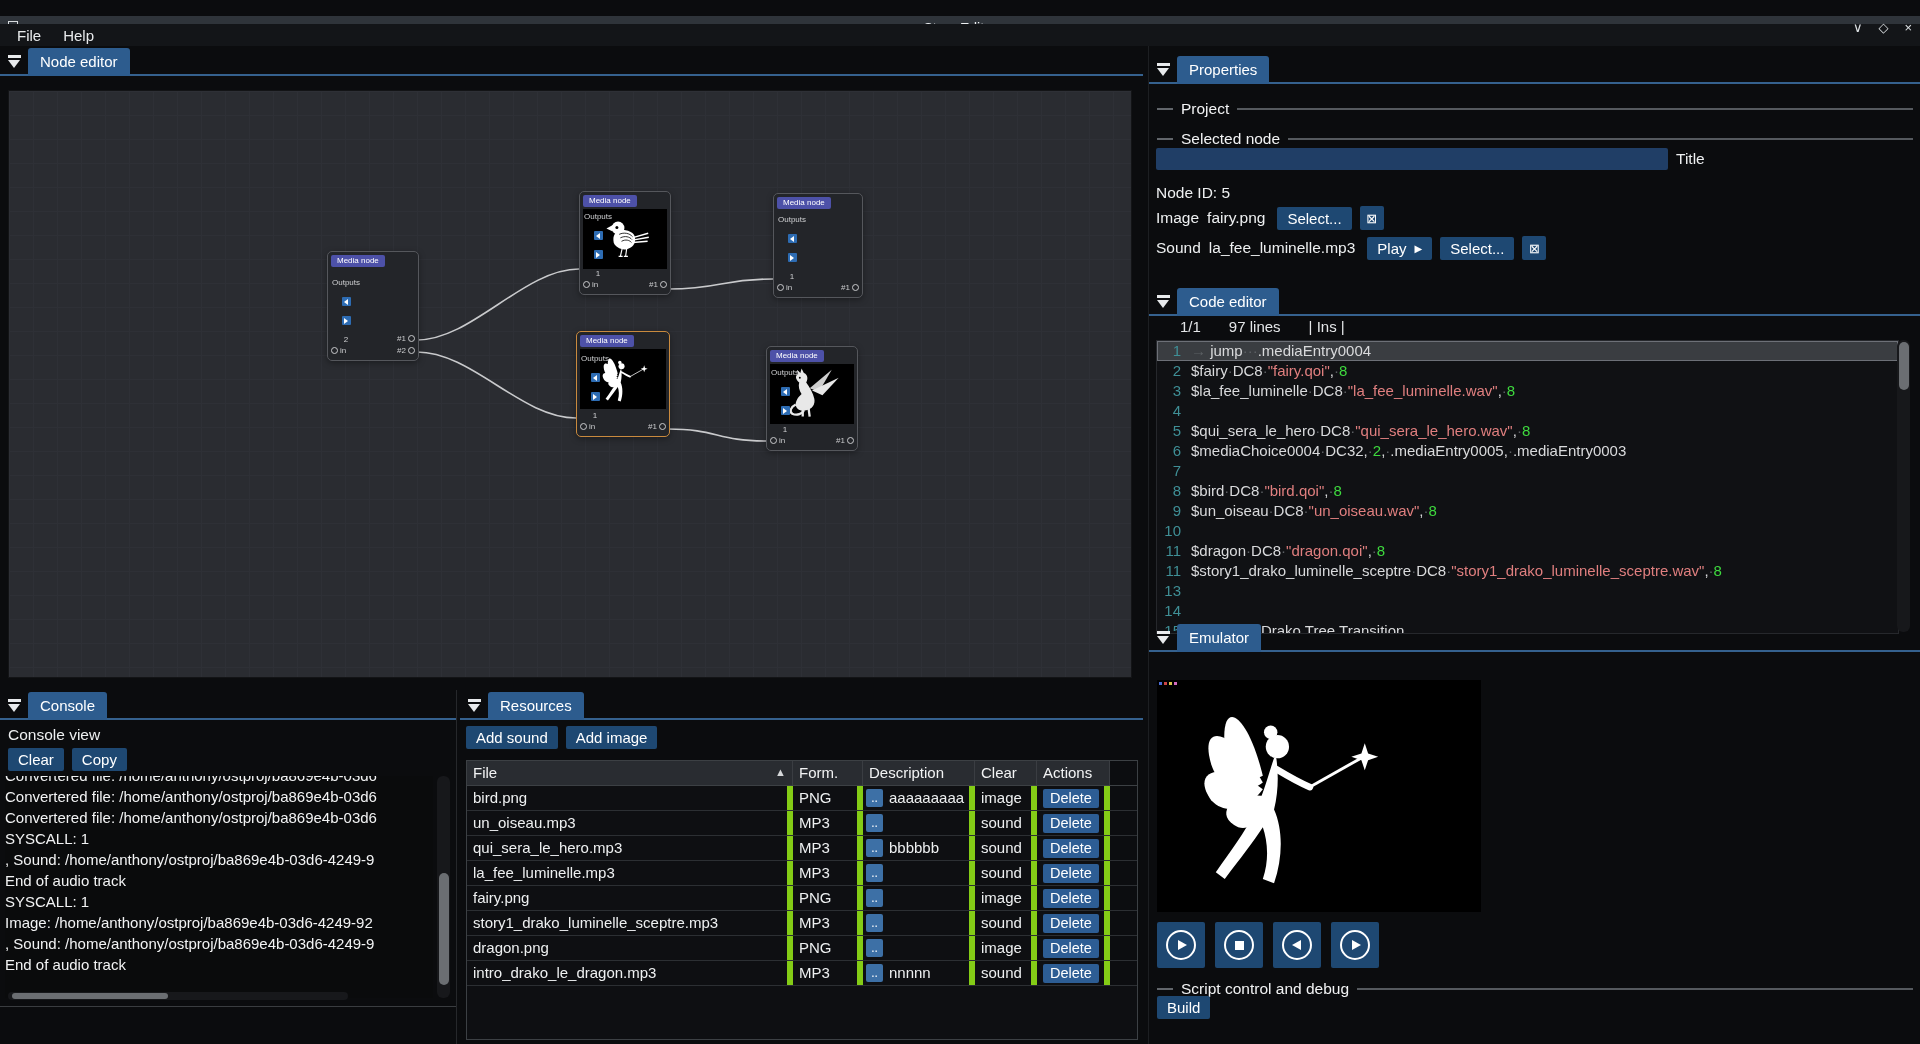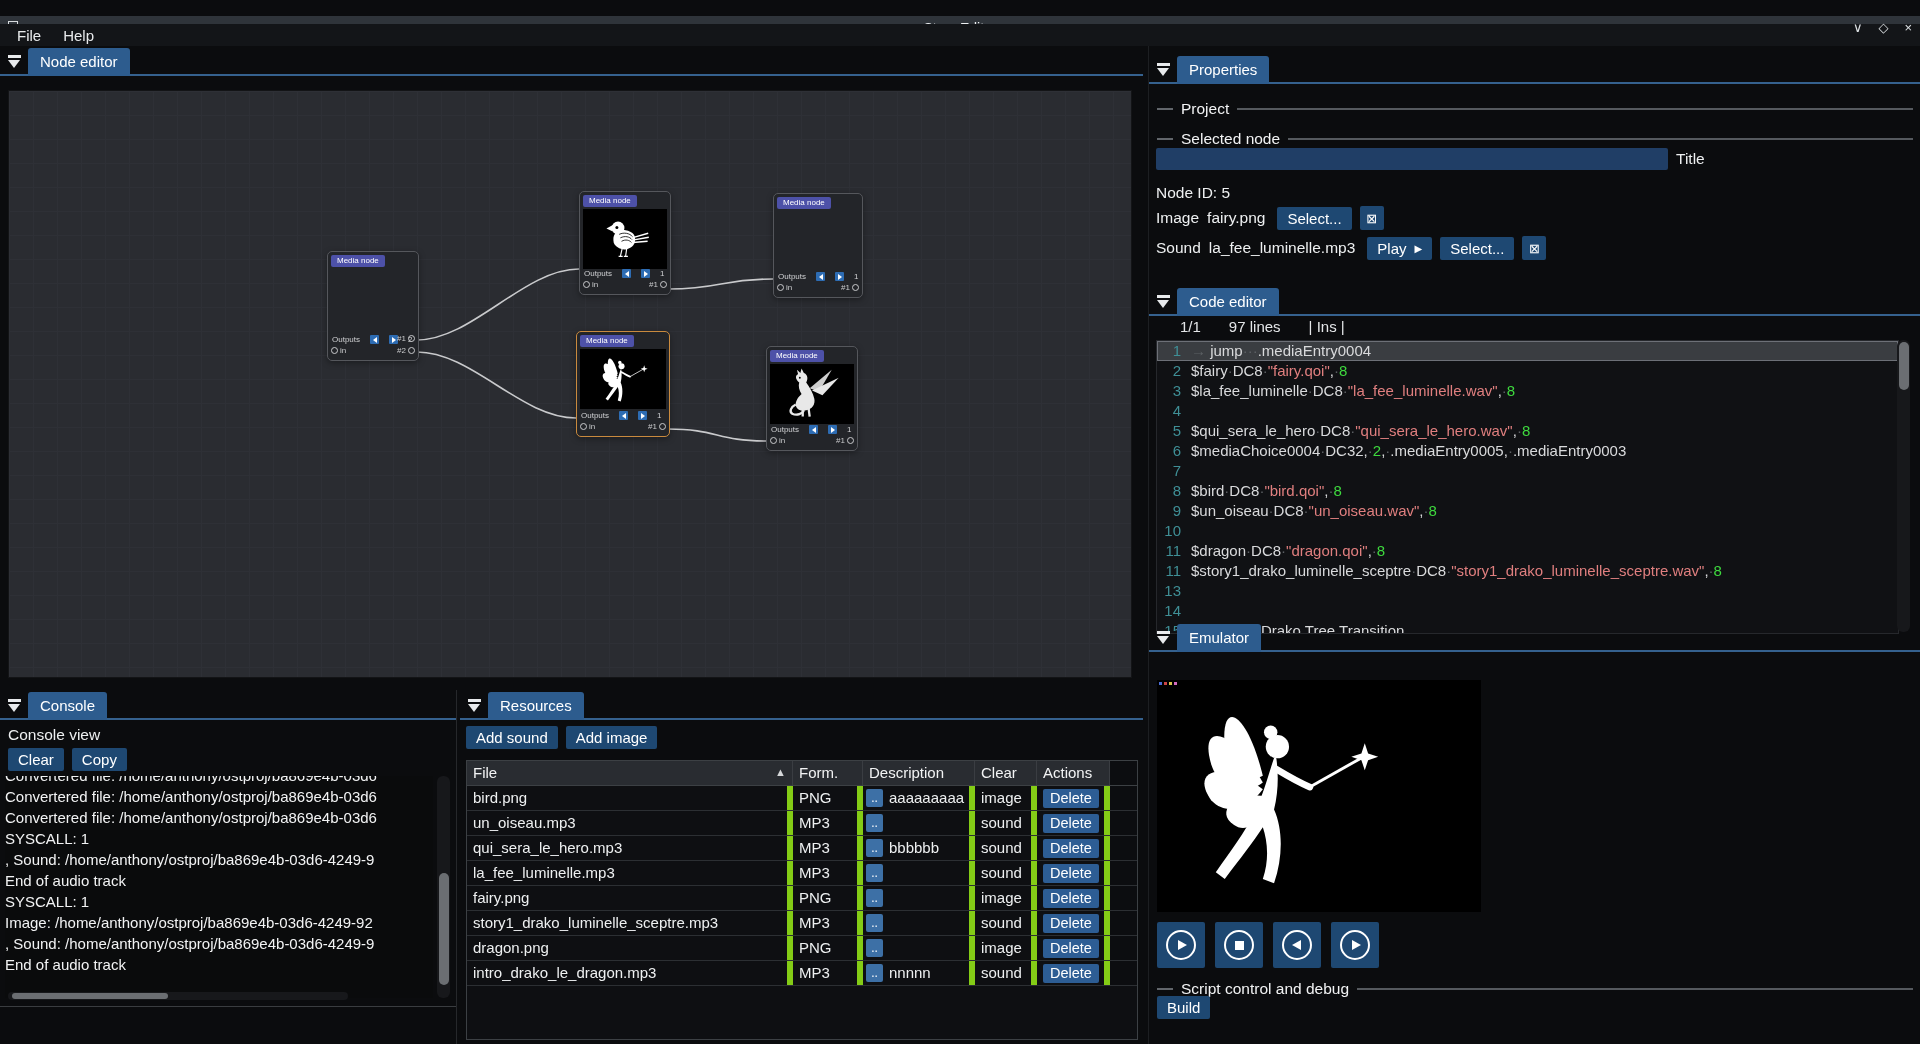--- a/index.html
+++ b/index.html
@@ -35,21 +35,21 @@
   .canvas{position:absolute;left:8px;top:44px;width:1122px;height:586px;background:#2a2c31;border:1px solid #131416;
     background-image:linear-gradient(#2e3036 1px,transparent 1px),linear-gradient(90deg,#2e3036 1px,transparent 1px);
     background-size:24px 24px;}
   #wires{position:absolute;left:0;top:0;width:100%;height:100%;}
   .wire{stroke:#d2d3d5;stroke-width:1.6;fill:none;opacity:.95;}
   .node{position:absolute;background:#232529;border:1px solid #55575c;border-radius:5px;box-shadow:0 2px 6px rgba(0,0,0,.35);}
   .node.selected{border:1.5px solid #c98a3e;}
   .node-header{position:absolute;top:3px;left:3px;background:#4d51a8;color:#fff;font-size:8px;line-height:10px;padding:1px 6px;border-radius:2px;white-space:nowrap;}
   .node-img{position:absolute;top:17px;left:3px;right:3px;height:60px;background:#000;display:flex;align-items:center;justify-content:center;overflow:hidden;}
   .node-img svg{height:58px;width:78px;}
-  .node-outrow{position:absolute;left:4px;bottom:16px;display:flex;align-items:center;gap:10px;font-size:8px;color:#cfd0d2;}
+  .node-outrow{position:absolute;left:4px;bottom:16px;display:flex;align-items:center;gap:10px;font-size:8px;color:#cfd0d2;flex-direction:column;}
   .spin{width:9px;height:9px;background:#2d6cb3;display:inline-flex;align-items:center;justify-content:center;border-radius:1px;}
   .spin i{display:block;width:0;height:0;border-top:3px solid transparent;border-bottom:3px solid transparent;}
   .spin-l i{border-right:4px solid #fff;}
   .spin-r i{border-left:4px solid #fff;}
   .port-in{position:absolute;left:3px;bottom:5px;display:flex;align-items:center;gap:2px;font-size:8px;color:#c9cacc;}
   .port-out{position:absolute;right:3px;display:flex;align-items:center;gap:2px;font-size:8px;color:#c9cacc;}
   .pc{width:5px;height:5px;border:1px solid #c9cacc;border-radius:50%;display:inline-block;}
 
   
   .right-col{position:absolute;left:1148px;top:46px;width:772px;height:998px;border-left:1px solid #1d1f22;}

